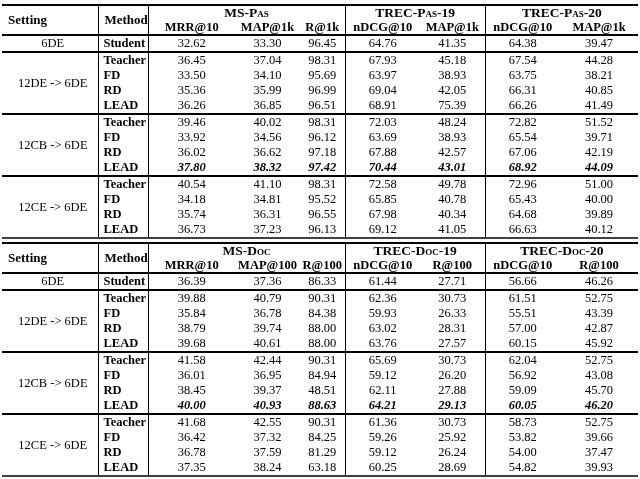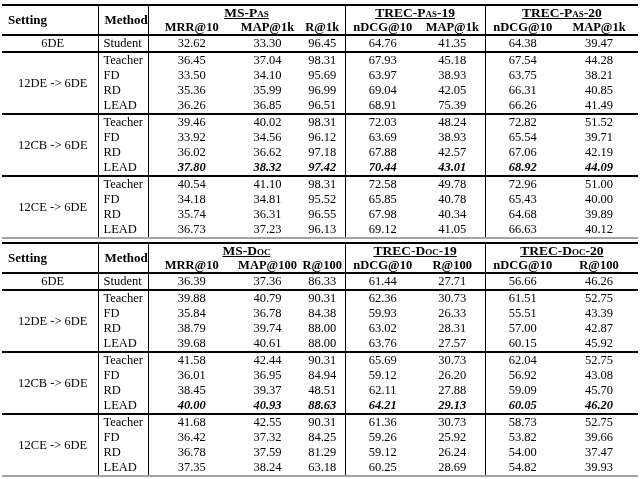--- a/index.html
+++ b/index.html
@@ -9,45 +9,44 @@
     color: #000000;
     font-family: "Liberation Serif", serif;
     overflow: hidden;
   }
   .wrap { padding: 4px 2px 0 2px; }
   table.results {
     border-collapse: collapse;
     table-layout: fixed;
     width: 636px;
     border-top: 2px solid #000;
-    border-bottom: 2px solid #a3a3a3;
+    border-bottom: 2px solid #404040;
   }
   table.results + table.results { margin-top: 3px; } 
   thead { border-bottom: 2px solid #000; }
   tbody { border-top: 2px solid #000; }
   th, td {
     padding: 0;
     height: 15px;
     line-height: 15px;
     font-size: 12.5px;
     white-space: nowrap;
     overflow: hidden;
     font-weight: normal;
   }
   thead th { font-weight: bold; height: 14px; line-height: 14px; }
   th.group-th {
     font-variant: small-caps;
     font-size: 13.5px;
     text-align: center;
-    text-decoration: underline;
   }
   th.metric-th { text-align: center; font-size: 12.5px; }
   .vr { border-right: 1.5px solid #000; }
   .c-setting { text-align: center; padding-left: 6px; margin-top: 24px; }
-  .c-method  { text-align: left; padding-left: 5px; }
+  .c-method  { text-align: left; padding-left: 5px; font-weight: bold; }
   .c-num     { text-align: center; }
   tr.bold-values td.c-num { font-weight: bold; font-style: italic; }
   th.corner { text-align: left; padding-left: 6px; font-size: 13px; }
 </style>
 </head>
 <body>
 
 <div class="wrap">
   <table class="results">
       <colgroup>

